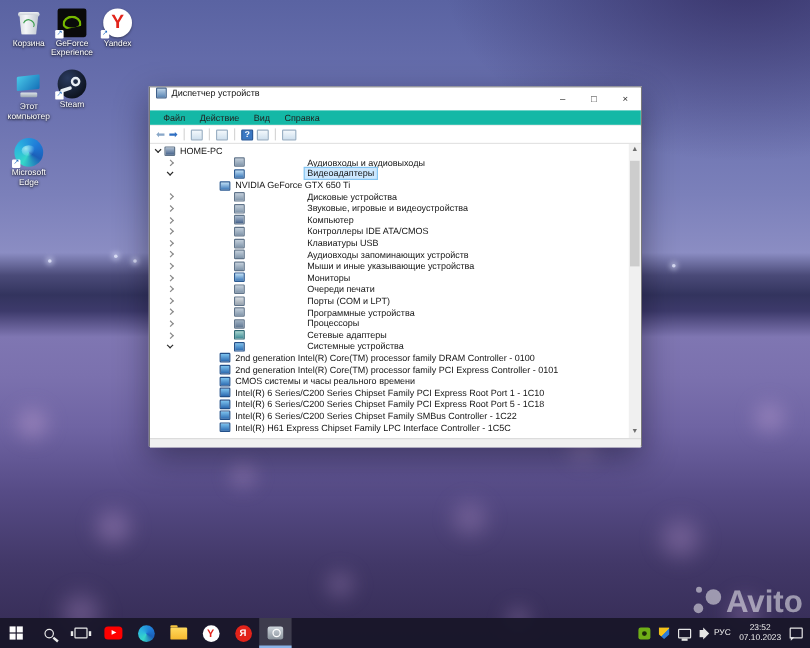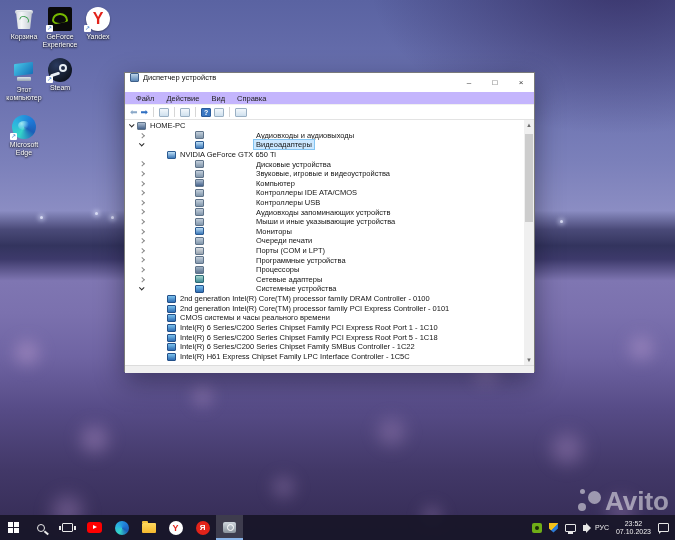--- a/index.html
+++ b/index.html
@@ -77,36 +77,36 @@
 
   
   .window { position:absolute; left:124px; top:72px; width:411px; height:300px; background:#fff;
     border:1px solid #7a7a7a; box-shadow:0 10px 26px rgba(10,8,30,.45); font-size:7.5px; }
   .titlebar { height:19px; background:#fff; display:flex; align-items:flex-start; padding-left:5px; }
   .win-ico { width:9px; height:9px; margin-right:4px; flex:none;
     background:linear-gradient(180deg,#bcd3e8,#5b87b5); border:1px solid #3f608a; border-radius:1px; }
   .titlebar .ttl { font-size:7.5px; color:#111; flex:1; }
   .caption { display:flex; height:19px; }
   .caption span { width:26px; text-align:center; line-height:19px; font-size:8px; color:#333; }
-  .menubar { height:13px; background:#c4b5fd; display:flex; align-items:center; padding-left:5px;
+  .menubar { height:13px; background:#14b8a6; display:flex; align-items:center; padding-left:5px;
     border-bottom:1px solid #f0f0f0; }
   .menubar span { font-size:7.5px; color:#222; padding:0 6px; }
   .toolbar { height:15px; background:#fff; display:flex; align-items:center; padding-left:5px; gap:3px;
     border-bottom:1px solid #e3e3e3; }
   .tb-arrow { font-size:9px; line-height:12px; }
   .tb-back { color:#8aa8c8; } .tb-fwd { color:#2f6fc2; }
   .tb-sep { width:1px; height:10px; background:#d6d6d6; margin:0 2px; }
   .tb-ico { width:10px; height:9px; border:1px solid #9ab0c4; border-radius:1px;
     background:linear-gradient(180deg,#f3f8fc,#cfe0ee); }
   .tb-help { background:#3b78c3; border-color:#2a5a9a; color:#fff; font-size:7px; line-height:8px;
     text-align:center; font-weight:bold; }
   .treearea { position:relative; height:245px; background:#fff; overflow:hidden; }
   .tree { position:absolute; left:0; top:1px; right:10px; bottom:0; overflow:hidden; }
   .trow { display:flex; align-items:center; height:9.6px; white-space:nowrap; }
-  .lvl0 { padding-left:2px; } .lvl1 { padding-left:12px;gap:48px; } .lvl2 { padding-left:40px;align-items:flex-end; }
+  .lvl0 { padding-left:2px; } .lvl1 { padding-left:12px;gap:48px; } .lvl2 { padding-left:56px; }
   .lvl2 .chevbox { width:2px; }
   .chevbox { width:10px; height:9px; display:flex; align-items:center; justify-content:center; flex:none; }
   .chevbox i { width:3.5px; height:3.5px; border-right:1px solid #8a8a8a; border-bottom:1px solid #8a8a8a;
     transform:rotate(-45deg); display:block; }
   .st-expanded i { border-color:#2b2b2b; transform:rotate(45deg) translate(-1px,-1px); }
   .ticon { display:inline-block; width:9px; height:8px; margin-right:2px; flex:none; border-radius:1px;
     background:linear-gradient(180deg,#c3cfdb,#8196ab); border:1px solid #60748a; }
   .ic-computer { background:linear-gradient(180deg,#aebfd2,#44618a); }
   .ic-display-adapter, .ic-monitor { background:linear-gradient(180deg,#bfe0f7,#3c78b8); border-color:#2c5b92; }
   .ic-processor { background:linear-gradient(180deg,#9fb2c4,#5d7astatic90); background:linear-gradient(180deg,#9fb2c4,#5d7490); }
@@ -329,21 +329,21 @@
             </span>
             <span class="ticon ic-ide-controller"></span>
             <span class="tlabel ">Контроллеры IDE ATA/CMOS</span>
           </div>
 
           <div class="trow lvl1">
             <span class="chevbox st-collapsed">
               <i></i>
             </span>
             <span class="ticon ic-usb-controller"></span>
-            <span class="tlabel ">Контроллеры USB</span>
+            <span class="tlabel ">Клавиатуры USB</span>
           </div>
 
           <div class="trow lvl1">
             <span class="chevbox st-collapsed">
               <i></i>
             </span>
             <span class="ticon ic-storage-controller"></span>
             <span class="tlabel ">Аудиовходы запоминающих устройств</span>
           </div>
 

